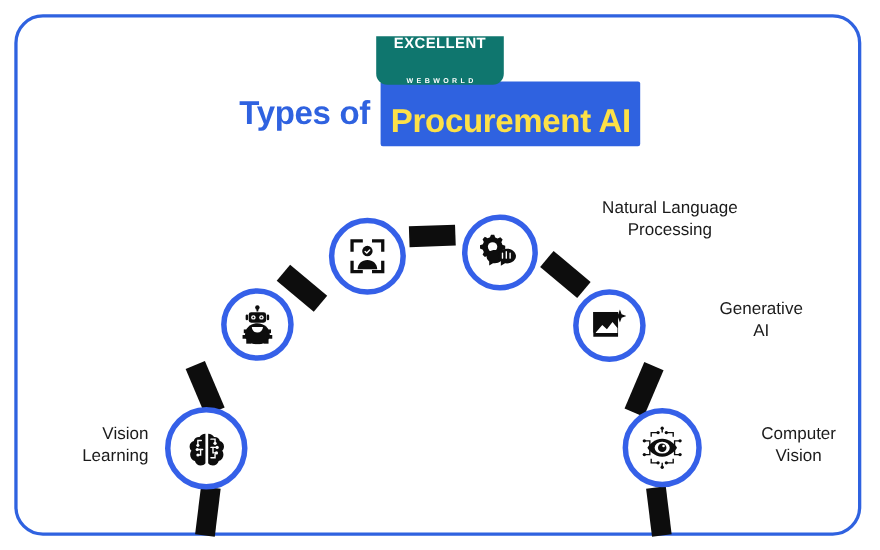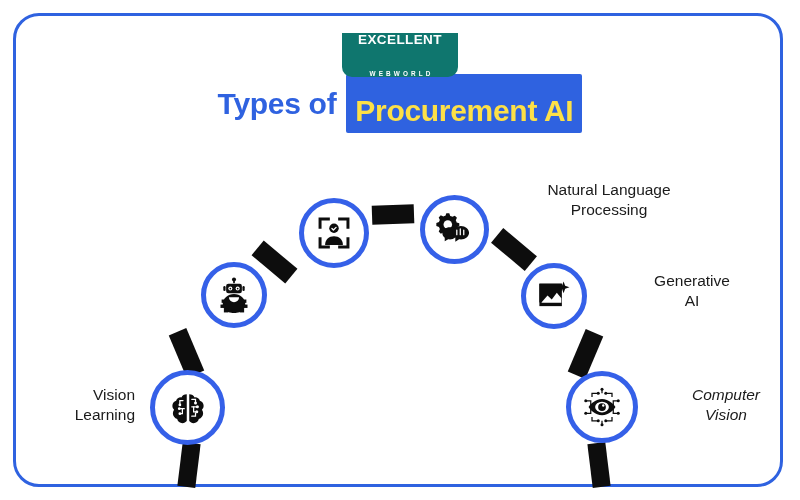--- a/index.html
+++ b/index.html
@@ -285,16 +285,16 @@
           <circle cx="32" cy="3.6" r="2.4"></circle>
           <circle cx="32" cy="60.4" r="2.4"></circle>
         </g>
         <path fill="#0d0d0d" d="M32 19c-11 0-19.5 9-21.5 13 2 4 10.5 13 21.5 13s19.5-9 21.5-13c-2-4-10.5-13-21.5-13z"></path>
         <ellipse cx="32" cy="32" rx="11" ry="8.6" fill="#ffffff"></ellipse>
         <circle cx="32" cy="32" r="6.2" fill="#0d0d0d"></circle>
         <circle cx="34" cy="29.6" r="1.9" fill="#ffffff"></circle>
       </svg>
     </span>
   </div>
-  <div class="label left-al" style="left:651px; top:385px; width:150px;font-style:italic;">Computer
+  <div class="label left-al" style="left:651px; top:385px; width:150px;">Computer
 Vision</div>
 
 </div>
 
 </body></html>

